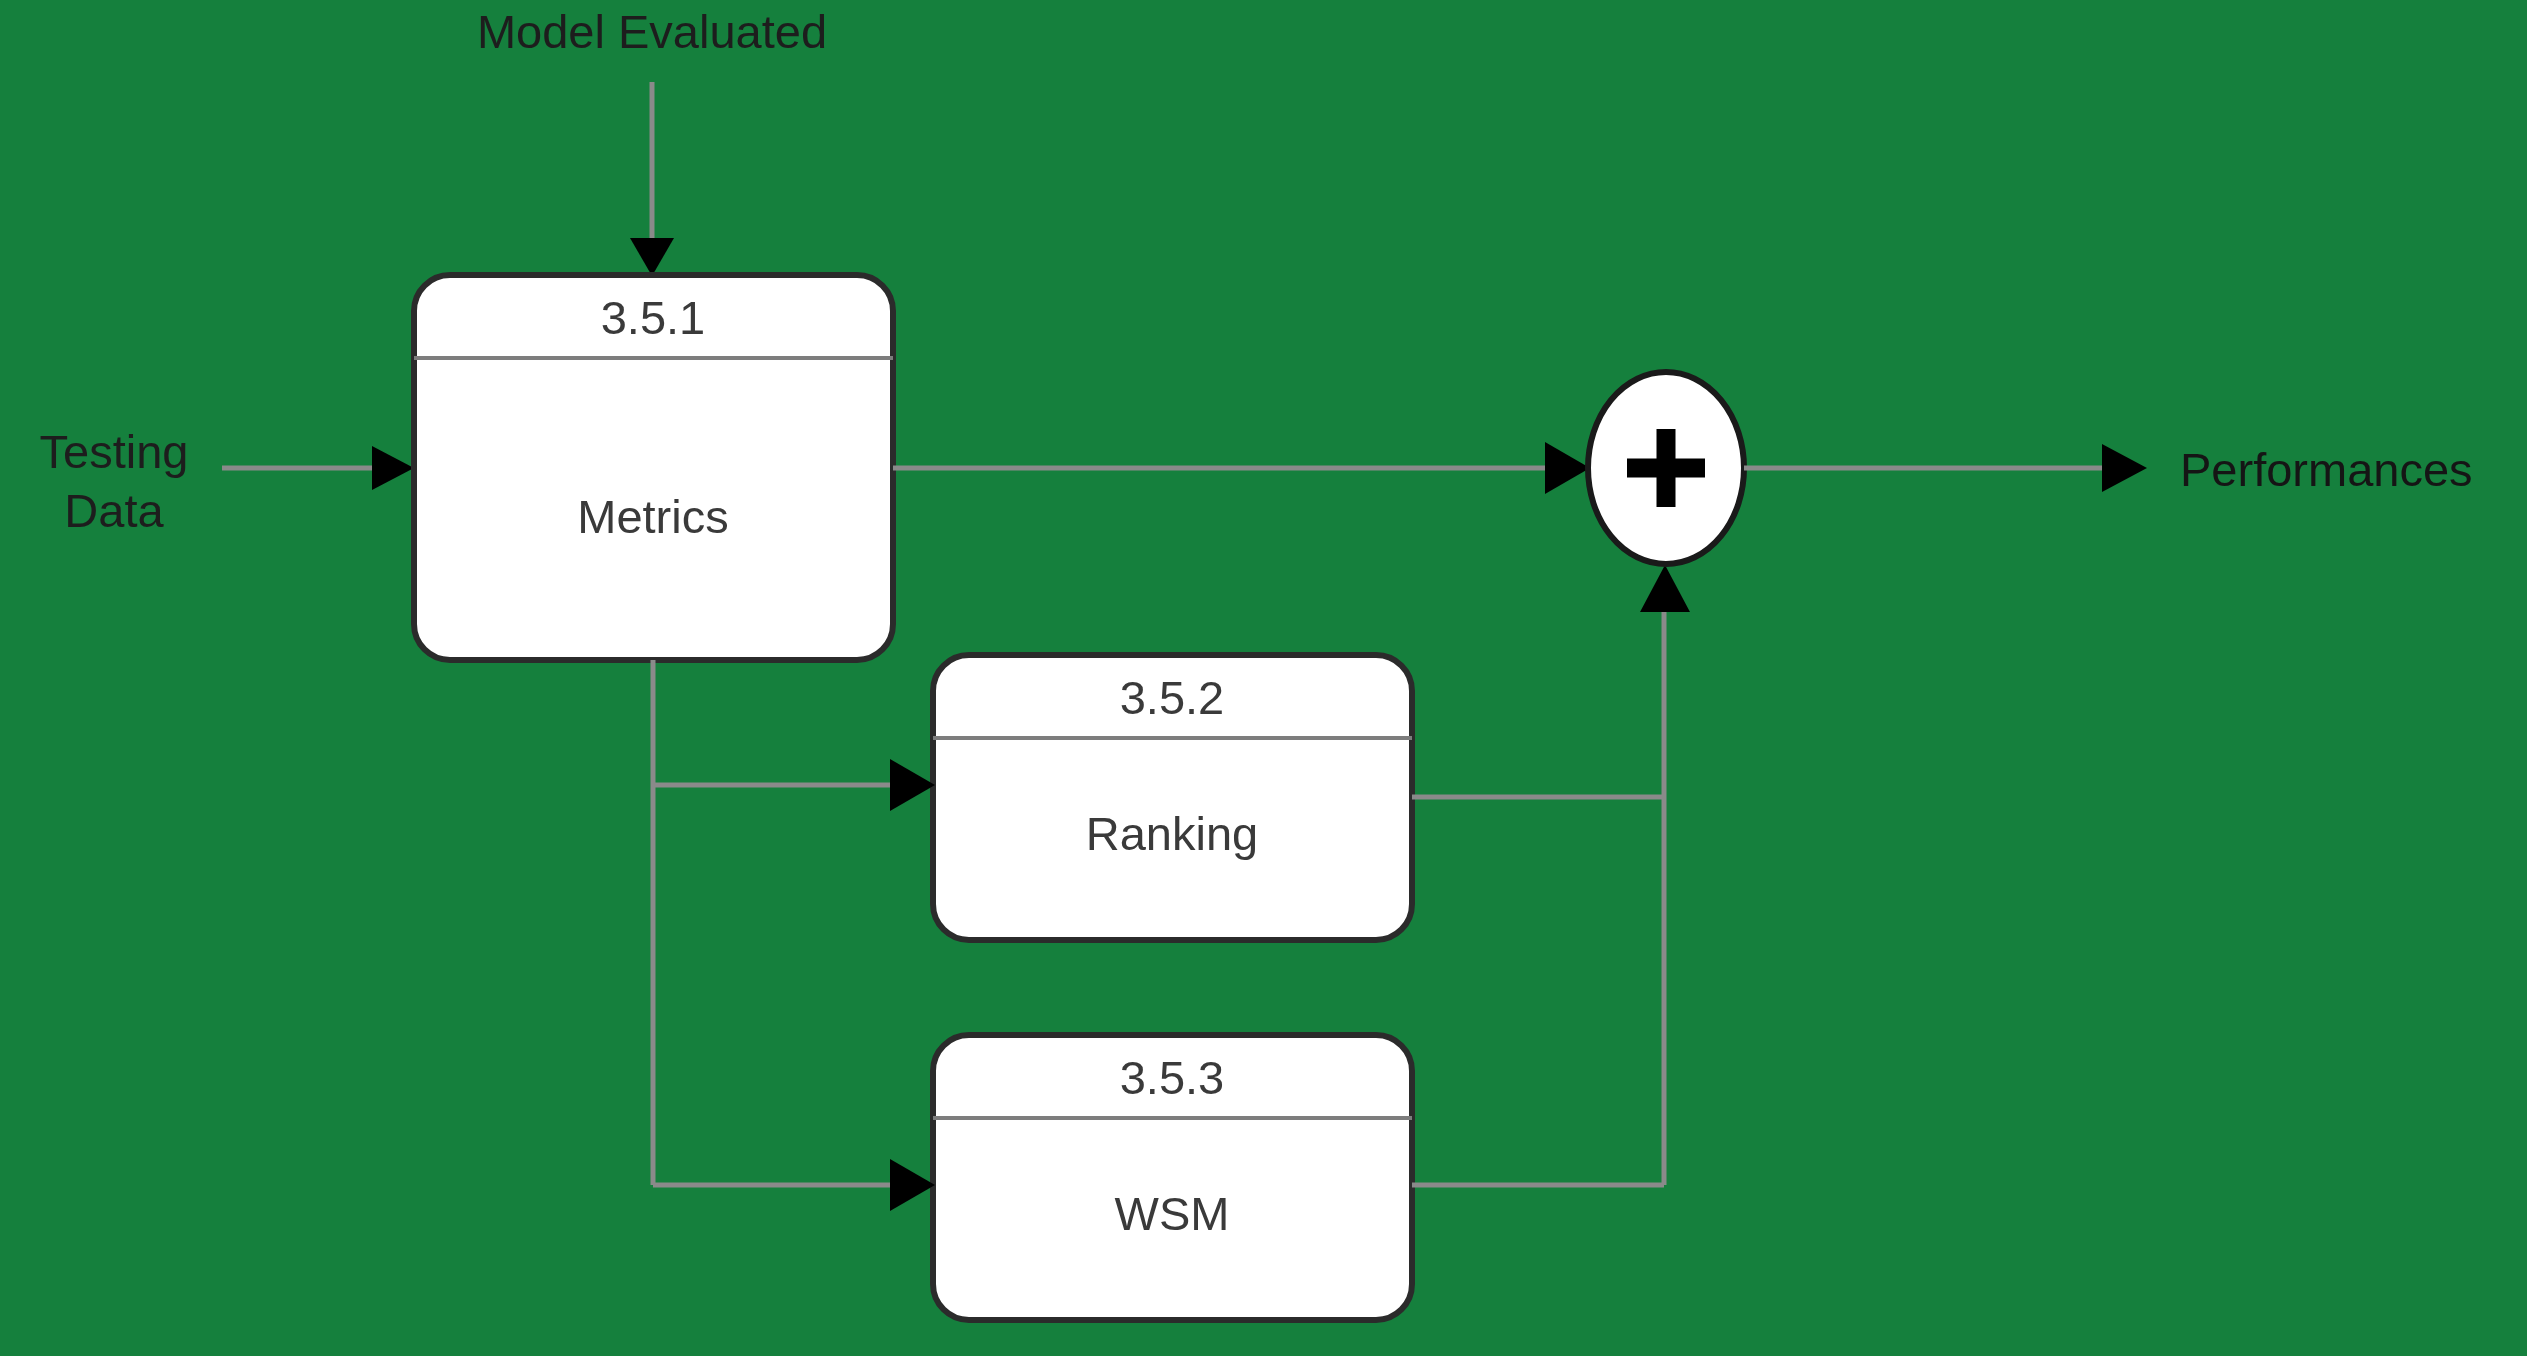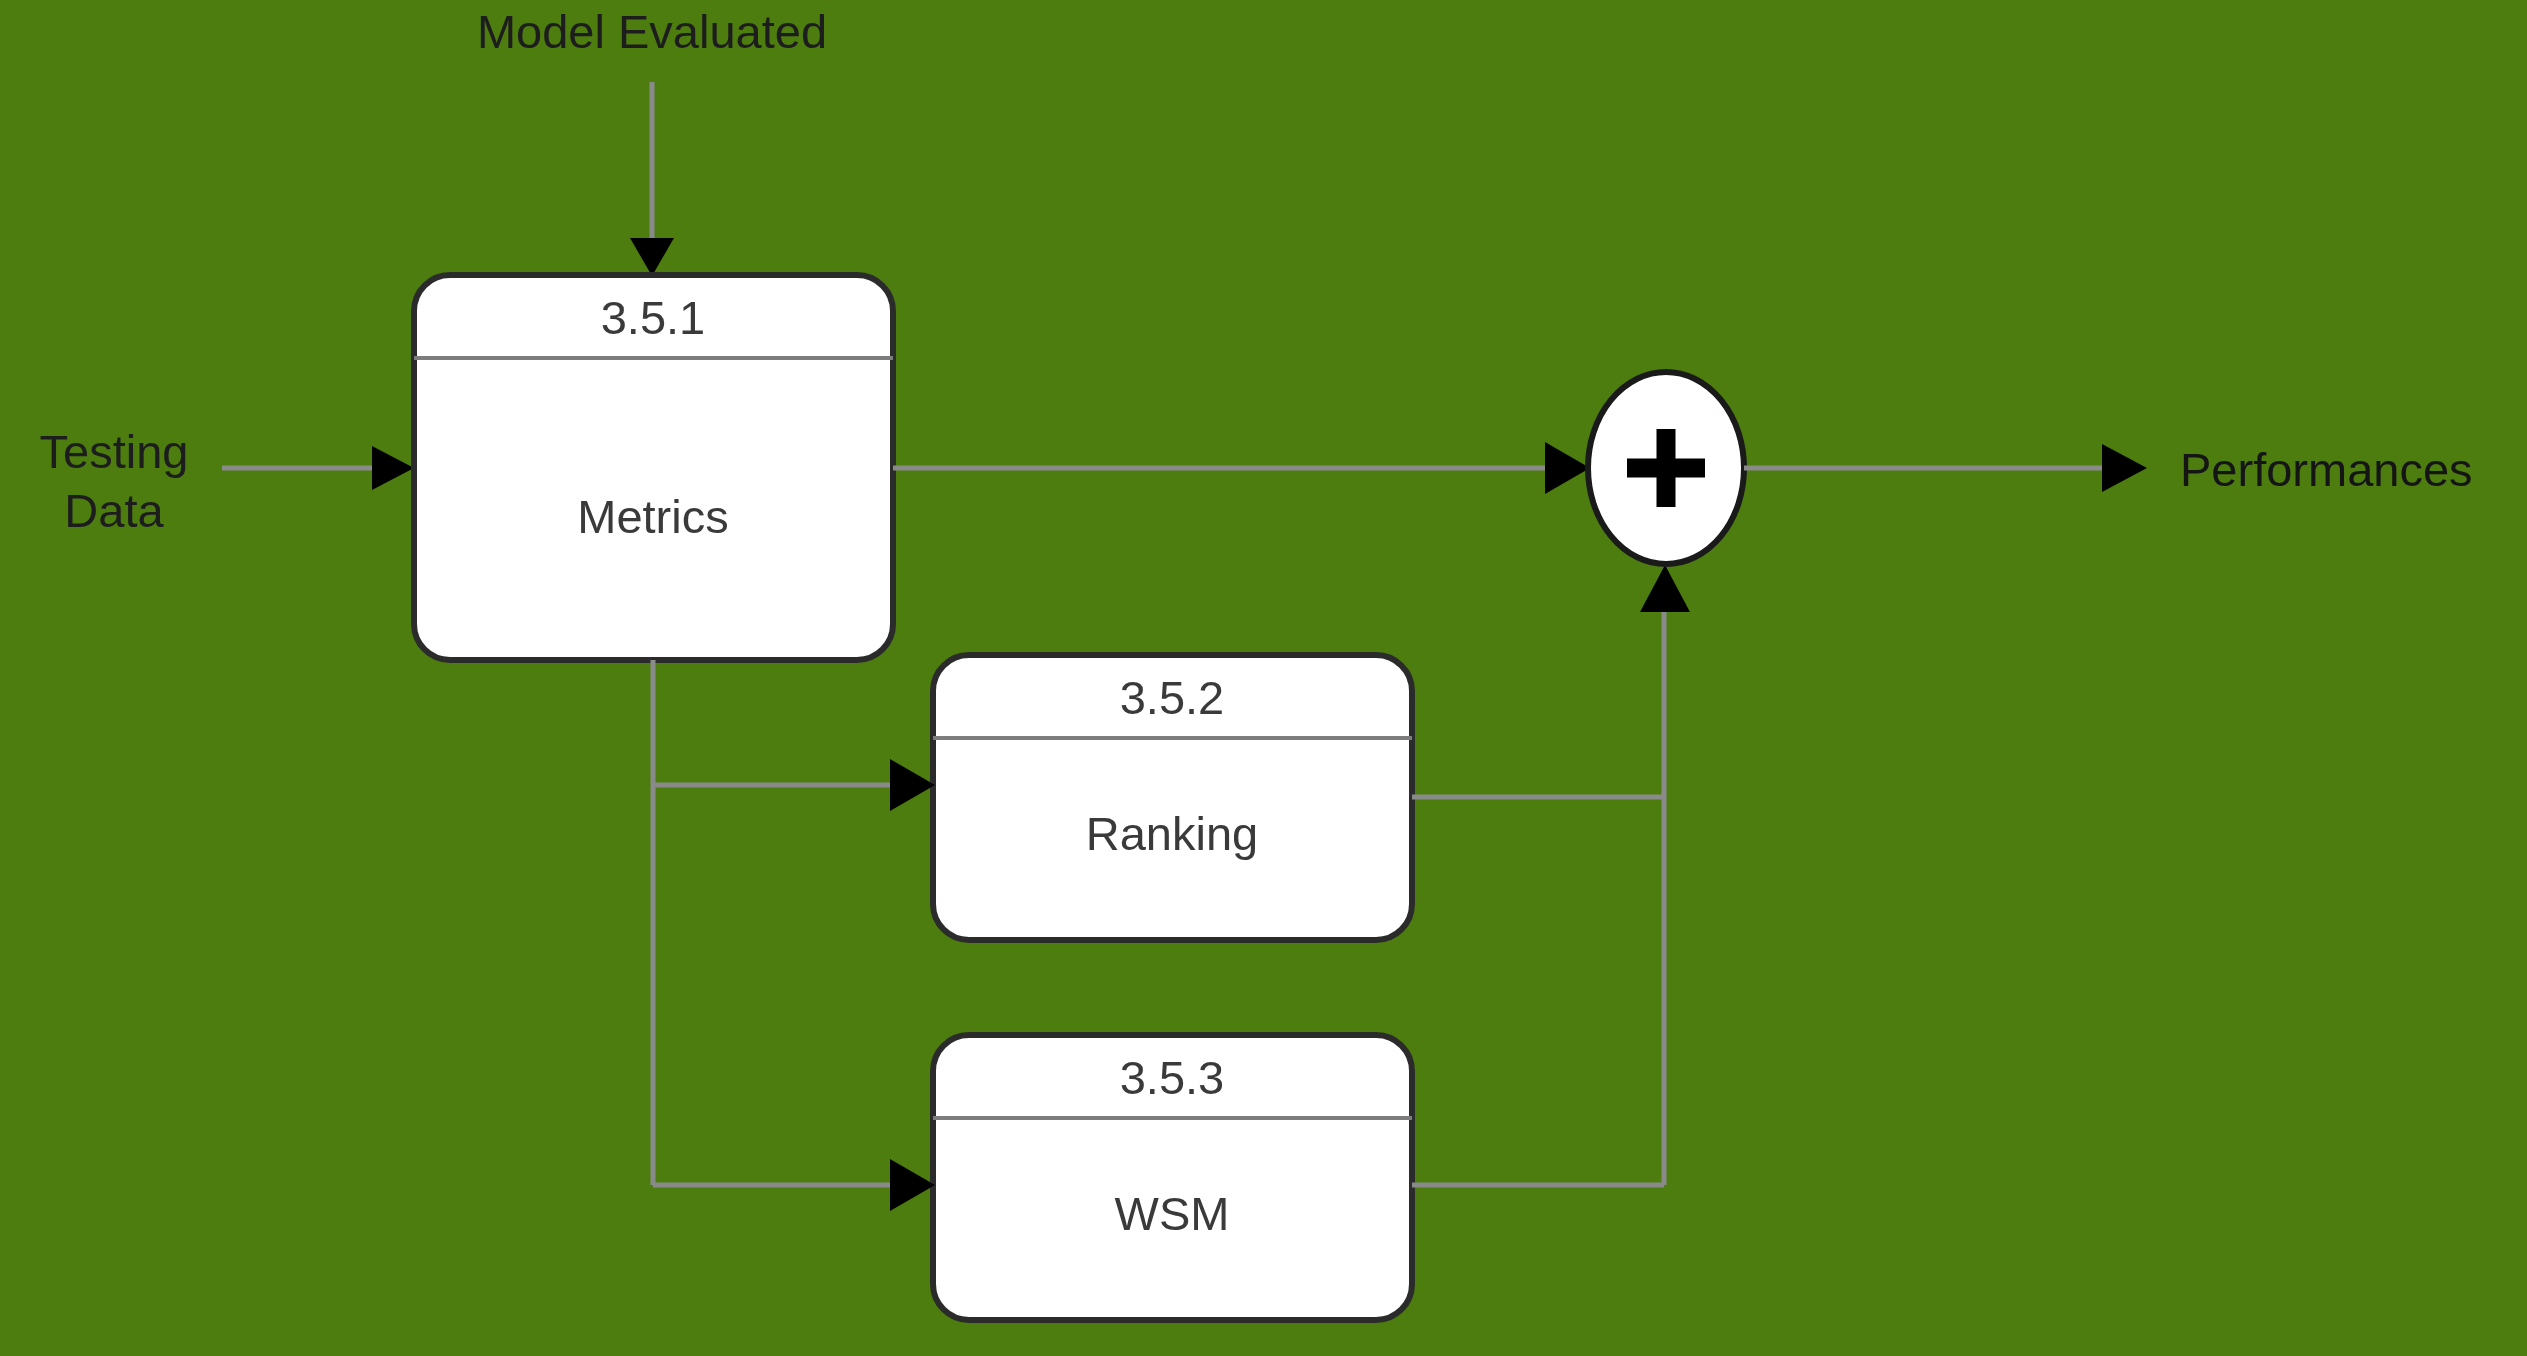--- a/index.html
+++ b/index.html
@@ -11,21 +11,21 @@
   body {
     width: 2527px;
     height: 1356px;
     overflow: hidden;
     font-family: "Liberation Sans", sans-serif;
   }
   #diagram-root {
     position: relative;
     width: 2527px;
     height: 1356px;
-    background: #4d7c0f;
+    background: #15803d;
   }
   svg.canvas {
     position: absolute;
     top: 0;
     left: 0;
     width: 2527px;
     height: 1356px;
     display: block;
   }
   .proc-box-shape {

